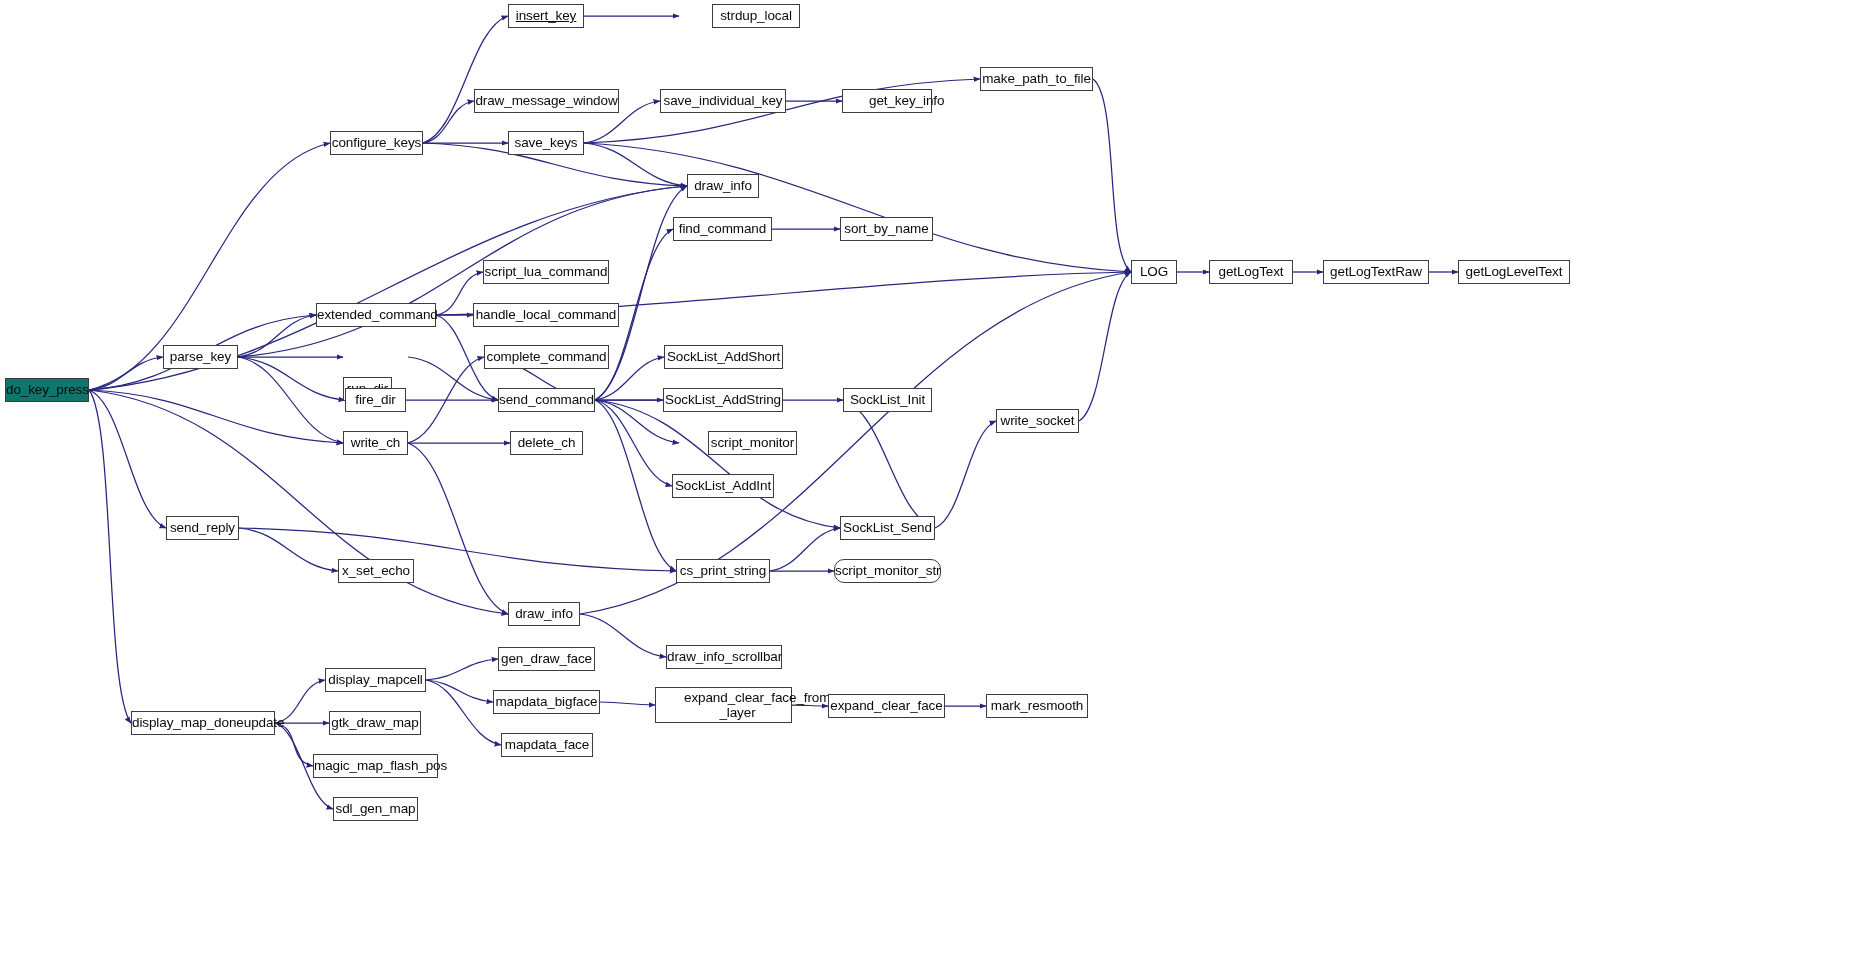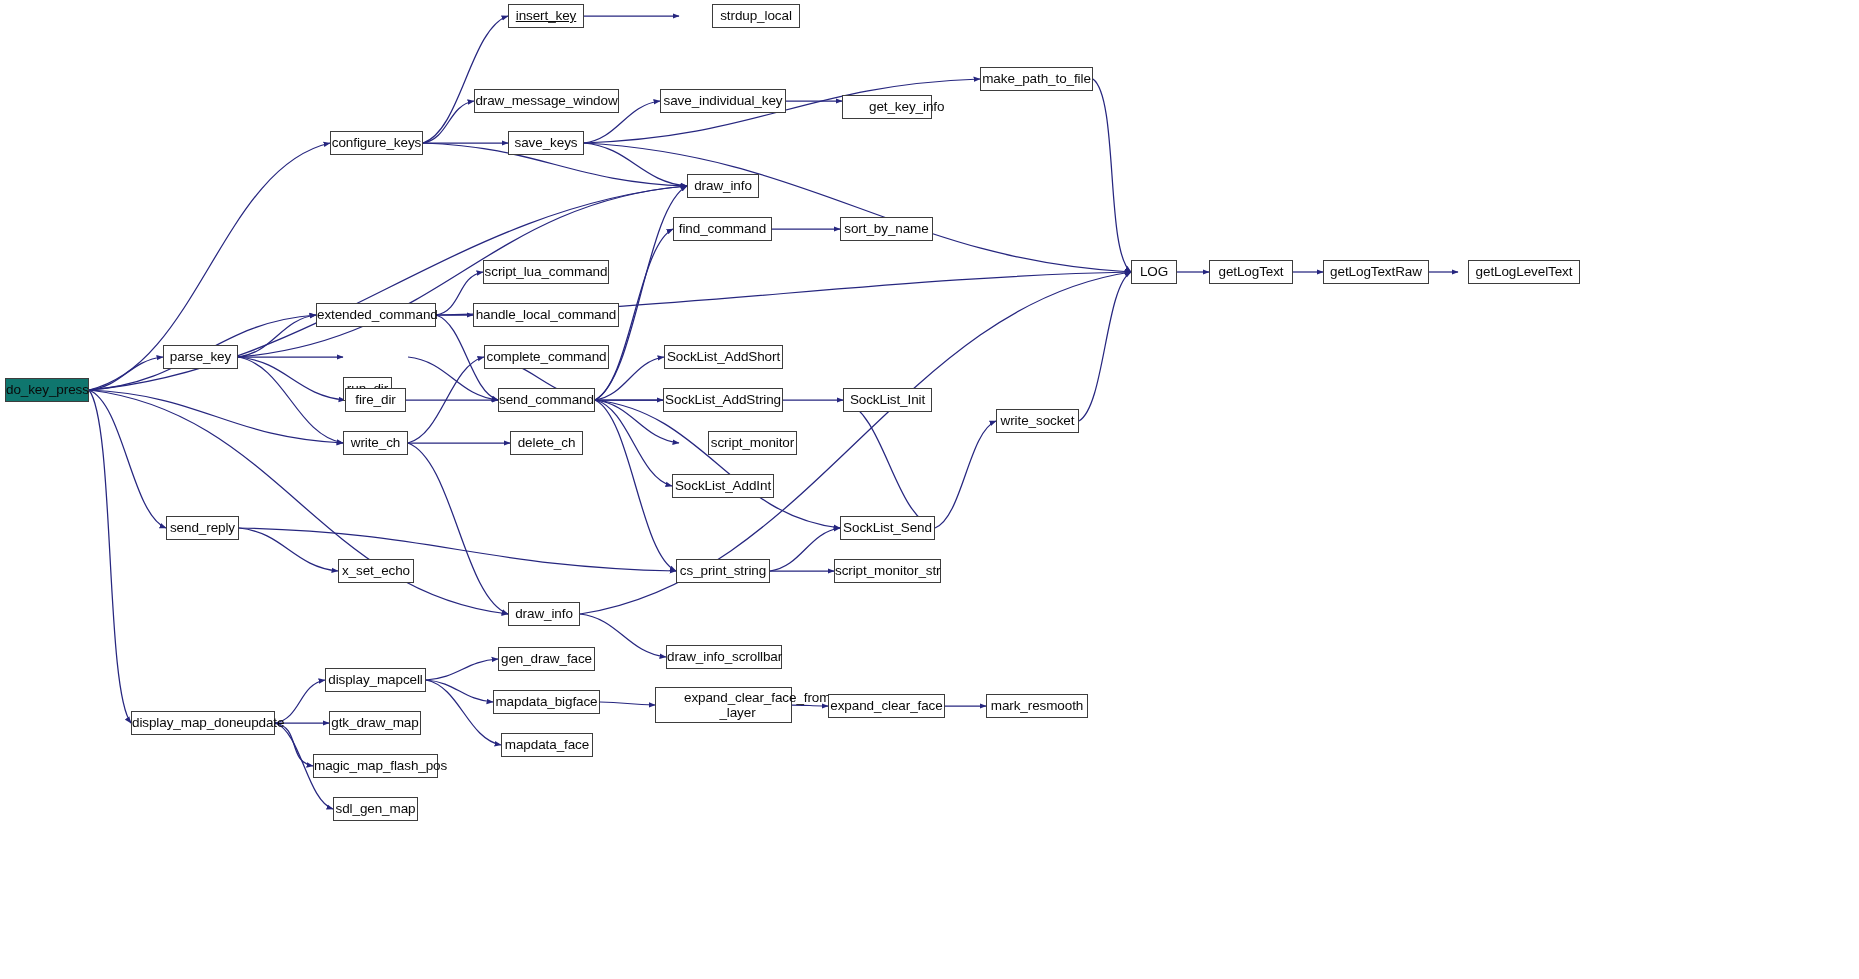--- a/index.html
+++ b/index.html
@@ -128,50 +128,50 @@
       <path d="M945,706 C971,706 960,706 986,706" fill="none" stroke="#26267f" stroke-width="1.25" marker-end="url(#ah)"></path>
     </svg>
   <div id="node-layer">
       <div class="node highlight" style="left: 5px; top: 378px; width: 84px; height: 24px;"><span class="node-label">do_key_press</span></div>
       <div class="node" style="left: 330px; top: 131px; width: 93px; height: 24px;"><span class="node-label">configure_keys</span></div>
       <div class="node" style="left: 508px; top: 4px; width: 76px; height: 24px; text-decoration: underline;"><span class="node-label">insert_key</span></div>
       <div class="node" style="left: 712px; top: 4px; width: 88px; height: 24px;"><span class="node-label">strdup_local</span></div>
       <div class="node" style="left: 474px; top: 89px; width: 145px; height: 24px;"><span class="node-label">draw_message_window</span></div>
       <div class="node" style="left: 508px; top: 131px; width: 76px; height: 24px;"><span class="node-label">save_keys</span></div>
       <div class="node" style="left: 660px; top: 89px; width: 126px; height: 24px;"><span class="node-label">save_individual_key</span></div>
-      <div class="node" style="left: 842px; top: 95px; width: 90px; height: 24px; padding-left: 26px;"><span class="node-label">get_key_info</span></div>
+      <div class="node" style="left: 842px; top: 89px; width: 90px; height: 24px; padding-left: 26px;"><span class="node-label">get_key_info</span></div>
       <div class="node" style="left: 980px; top: 67px; width: 113px; height: 24px;"><span class="node-label">make_path_to_file</span></div>
       <div class="node" style="left: 687px; top: 174px; width: 72px; height: 24px;"><span class="node-label">draw_info</span></div>
       <div class="node" style="left: 673px; top: 217px; width: 99px; height: 24px;"><span class="node-label">find_command</span></div>
       <div class="node" style="left: 840px; top: 217px; width: 93px; height: 24px;"><span class="node-label">sort_by_name</span></div>
       <div class="node" style="left: 1131px; top: 260px; width: 46px; height: 24px;"><span class="node-label">LOG</span></div>
       <div class="node" style="left: 1209px; top: 260px; width: 84px; height: 24px;"><span class="node-label">getLogText</span></div>
       <div class="node" style="left: 1323px; top: 260px; width: 106px; height: 24px;"><span class="node-label">getLogTextRaw</span></div>
-      <div class="node" style="left: 1458px; top: 260px; width: 112px; height: 24px; margin-left: 10px;"><span class="node-label">getLogLevelText</span></div>
+      <div class="node" style="left: 1458px; top: 260px; width: 112px; height: 24px;"><span class="node-label">getLogLevelText</span></div>
       <div class="node" style="left: 483px; top: 260px; width: 126px; height: 24px;"><span class="node-label">script_lua_command</span></div>
       <div class="node" style="left: 316px; top: 303px; width: 120px; height: 24px;"><span class="node-label">extended_command</span></div>
       <div class="node" style="left: 473px; top: 303px; width: 146px; height: 24px;"><span class="node-label">handle_local_command</span></div>
       <div class="node" style="left: 163px; top: 345px; width: 75px; height: 24px;"><span class="node-label">parse_key</span></div>
       <div class="node" style="left: 343px; top: 345px; width: 49px; height: 24px; margin-top: 32px;"><span class="node-label">run_dir</span></div>
       <div class="node" style="left: 484px; top: 345px; width: 125px; height: 24px;"><span class="node-label">complete_command</span></div>
       <div class="node" style="left: 664px; top: 345px; width: 119px; height: 24px;"><span class="node-label">SockList_AddShort</span></div>
       <div class="node" style="left: 345px; top: 388px; width: 61px; height: 24px;"><span class="node-label">fire_dir</span></div>
       <div class="node" style="left: 498px; top: 388px; width: 97px; height: 24px;"><span class="node-label">send_command</span></div>
       <div class="node" style="left: 663px; top: 388px; width: 120px; height: 24px;"><span class="node-label">SockList_AddString</span></div>
       <div class="node" style="left: 843px; top: 388px; width: 89px; height: 24px;"><span class="node-label">SockList_Init</span></div>
       <div class="node" style="left: 996px; top: 409px; width: 83px; height: 24px;"><span class="node-label">write_socket</span></div>
       <div class="node" style="left: 343px; top: 431px; width: 65px; height: 24px;"><span class="node-label">write_ch</span></div>
       <div class="node" style="left: 510px; top: 431px; width: 73px; height: 24px;"><span class="node-label">delete_ch</span></div>
       <div class="node" style="left: 679px; top: 431px; width: 89px; height: 24px; margin-left: 29px;"><span class="node-label">script_monitor</span></div>
       <div class="node" style="left: 672px; top: 474px; width: 102px; height: 24px; text-align: center;"><span class="node-label">SockList_AddInt</span></div>
       <div class="node" style="left: 166px; top: 516px; width: 73px; height: 24px;"><span class="node-label">send_reply</span></div>
       <div class="node" style="left: 840px; top: 516px; width: 95px; height: 24px;"><span class="node-label">SockList_Send</span></div>
       <div class="node" style="left: 338px; top: 559px; width: 76px; height: 24px;"><span class="node-label">x_set_echo</span></div>
       <div class="node" style="left: 676px; top: 559px; width: 94px; height: 24px;"><span class="node-label">cs_print_string</span></div>
-      <div class="node" style="left: 834px; top: 559px; width: 107px; height: 24px;"><span class="node-label">script_monitor_str</span></div>
+      <div class="node" style="left: 834px; top: 559px; width: 107px; height: 24px; border-radius: 10px;"><span class="node-label">script_monitor_str</span></div>
       <div class="node" style="left: 508px; top: 602px; width: 72px; height: 24px;"><span class="node-label">draw_info</span></div>
       <div class="node" style="left: 666px; top: 645px; width: 116px; height: 24px;"><span class="node-label">draw_info_scrollbar</span></div>
       <div class="node" style="left: 498px; top: 647px; width: 97px; height: 24px;"><span class="node-label">gen_draw_face</span></div>
       <div class="node" style="left: 325px; top: 668px; width: 101px; height: 24px;"><span class="node-label">display_mapcell</span></div>
       <div class="node" style="left: 493px; top: 690px; width: 107px; height: 24px;"><span class="node-label">mapdata_bigface</span></div>
       <div class="node" style="left: 655px; top: 687px; width: 137px; height: 36px; padding-left: 28px;"><span class="node-label">expand_clear_face_from
 _layer</span></div>
       <div class="node" style="left: 828px; top: 694px; width: 117px; height: 24px;"><span class="node-label">expand_clear_face</span></div>
       <div class="node" style="left: 986px; top: 694px; width: 102px; height: 24px;"><span class="node-label">mark_resmooth</span></div>
       <div class="node" style="left: 131px; top: 711px; width: 144px; height: 24px;"><span class="node-label">display_map_doneupdate</span></div>

